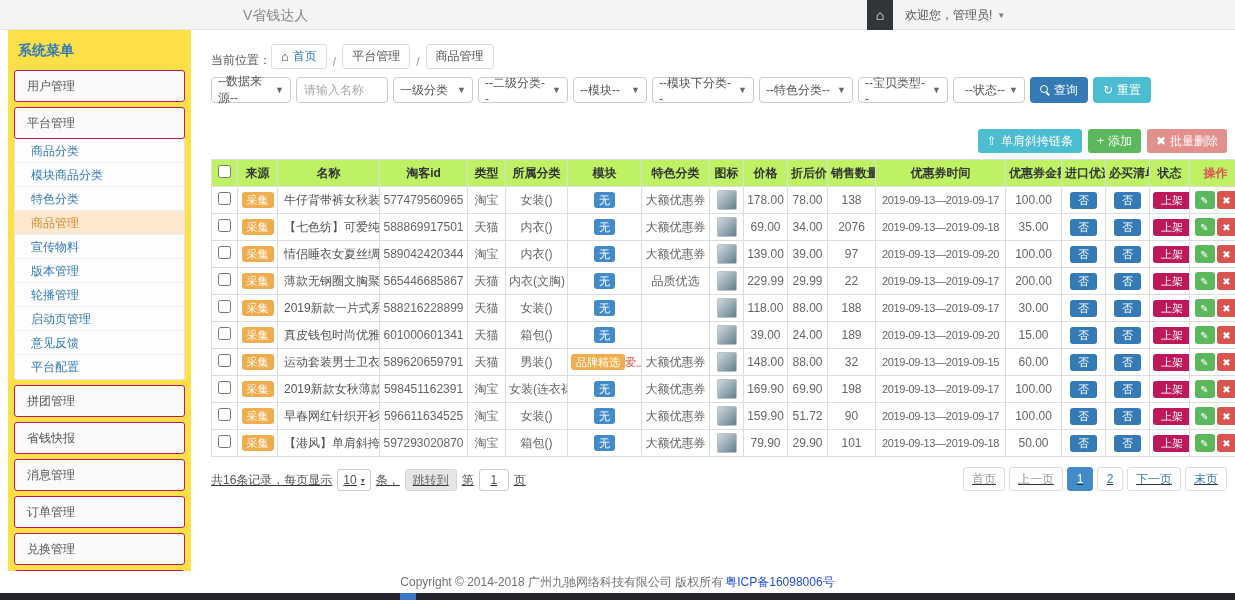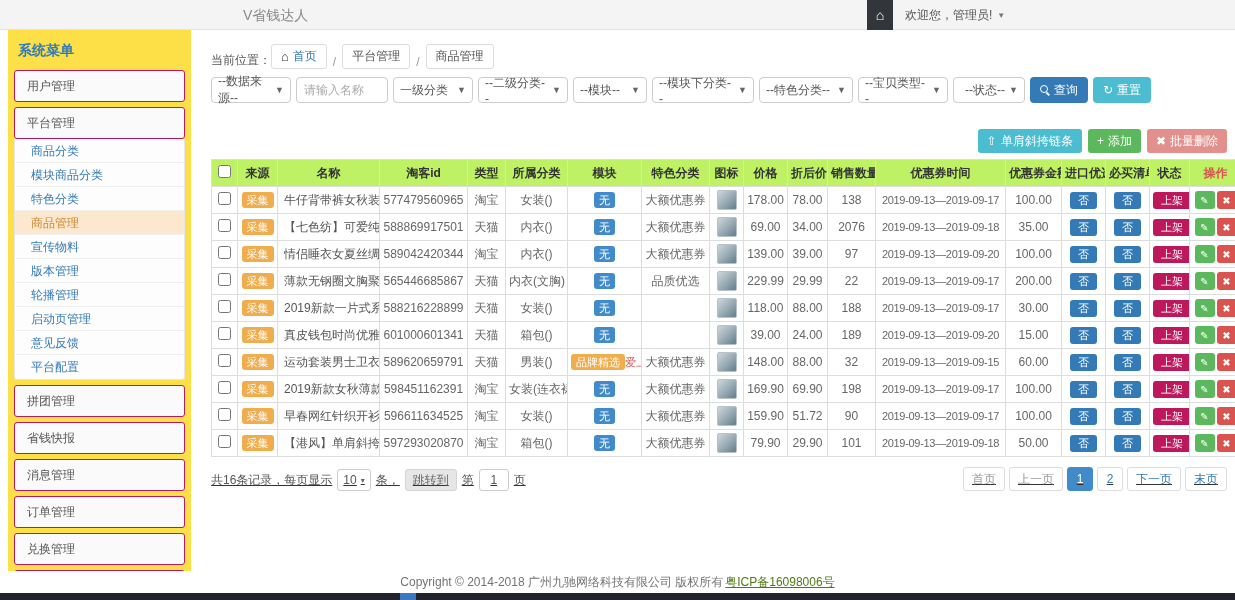--- a/index.html
+++ b/index.html
@@ -113,21 +113,21 @@
   .pp-caret { font-size: 8px; color: #666; }
   .jump-btn { background: #e6e6e6; border: 1px solid #d5d5d5; border-radius: 3px; height: 22px; padding: 0 7px; color: #666; display: inline-flex; align-items: center; cursor: pointer; }
   .jump-input { width: 30px; height: 22px; border: 1px solid #ccc; border-radius: 3px; text-align: center; font-family: inherit; font-size: 12px; color: #555; }
   .pagination { display: flex; gap: 4px; }
   .pg-btn { min-width: 26px; height: 24px; padding: 0 8px; border: 1px solid #ddd; border-radius: 3px; background: #fff; color: #337ab7; display: inline-flex; align-items: center; justify-content: center; cursor: pointer; }
   .pg-btn.muted { color: #999; }
   .pg-btn.active { background: #428bca; border-color: #428bca; color: #fff; }
 
   
   .footer { flex: 0 0 22px; display: flex; align-items: center; justify-content: center; color: #737373; font-size: 12px; background: #fff; }
-  .footer a-like, .footer .icp { color: #4d7c0f; margin-left: 2px; cursor: pointer; text-decoration: underline; }
+  .footer a-like, .footer .icp { color: #1d4ed8; margin-left: 2px; cursor: pointer; }
   .taskbar { flex: 0 0 7px; background: #23232e; position: relative; }
   .taskbar .tb-app { position: absolute; left: 400px; top: 0; width: 16px; height: 7px; background: #3b78c3; }
 </style>
 </head>
 <body>
 
 <div class="hdr">
   <div class="hdr-title">V省钱达人</div>
   <div class="hdr-right">
     <div class="hdr-home">

